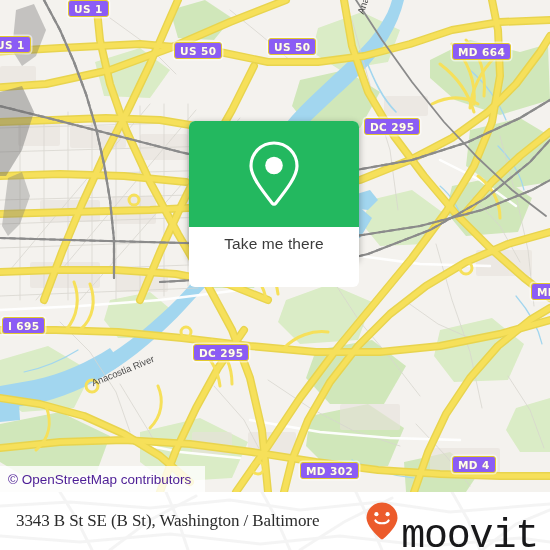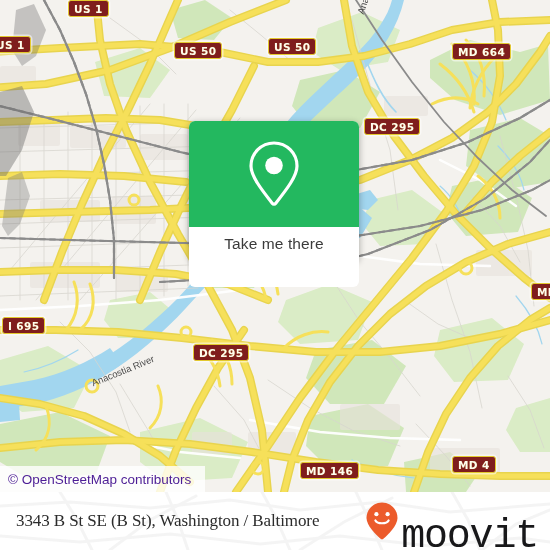--- a/index.html
+++ b/index.html
@@ -16,21 +16,21 @@
     position: absolute; left: 0; top: 0;
     width: 550px; height: 492px;
     background: #f3f1ec;
     overflow: hidden;
   }
   .map-layer { position: absolute; left: 0; top: 0; width: 550px; height: 492px; }
 
   
   .shield {
     position: absolute;
-    background: #7f1d1d;
+    background: #8b5cf6;
     border: 1.5px solid #e3c92f;
     border-radius: 3px;
     color: #fffdf0;
     font-size: 10.5px;
     font-weight: bold;
     letter-spacing: .4px;
     line-height: 14px;
     height: 17px;
     padding: 0 5px;
     text-align: center;
@@ -376,21 +376,21 @@
     <div class="shield" style="left:-10px; top:36px;">US 1</div>
     <div class="shield" style="left:174px; top:42px;">US 50</div>
     <div class="shield" style="left:268px; top:38px;">US 50</div>
     <div class="shield" style="left:452px; top:43px;">MD 664</div>
     <div class="shield" style="left:364px; top:118px;">DC 295</div>
     <div class="shield" style="left:232px; top:260px; z-index:5;">DC 295</div>
     <div class="shield" style="left:531px; top:283px;">MD</div>
     <div class="shield" style="left:2px;   top:317px;">I 695</div>
     <div class="shield" style="left:193px; top:344px;">DC 295</div>
     <div class="shield" style="left:452px; top:456px;">MD 4</div>
-    <div class="shield" style="left:300px; top:462px;">MD 146</div>
+    <div class="shield" style="left:300px; top:462px;">MD 302</div>
 
     <div class="popup">
       <div class="popup-tail"></div>
       <div class="popup-body">
         <div class="popup-top">
           <svg width="58" height="70" viewBox="0 0 58 70">
             <path d="M29,4 C16.3,4 6,14.3 6,27 C6,37 16,50 27.2,64.2 C28.1,65.4 29.9,65.4 30.8,64.2 C42,50 52,37 52,27 C52,14.3 41.7,4 29,4 Z" fill="none" stroke="#ffffff" stroke-width="3.2" stroke-linejoin="round"></path>
             <circle cx="29" cy="26.5" r="8.8" fill="#ffffff"></circle>
           </svg>
         </div>

